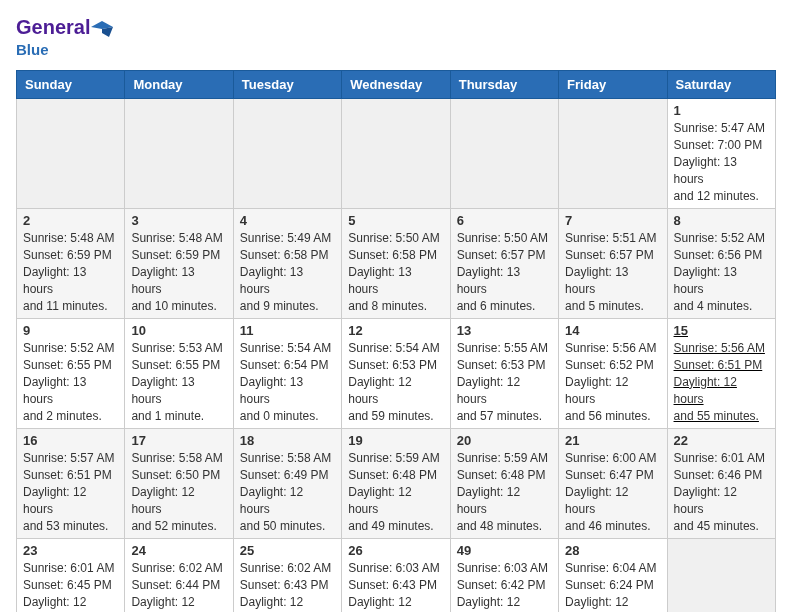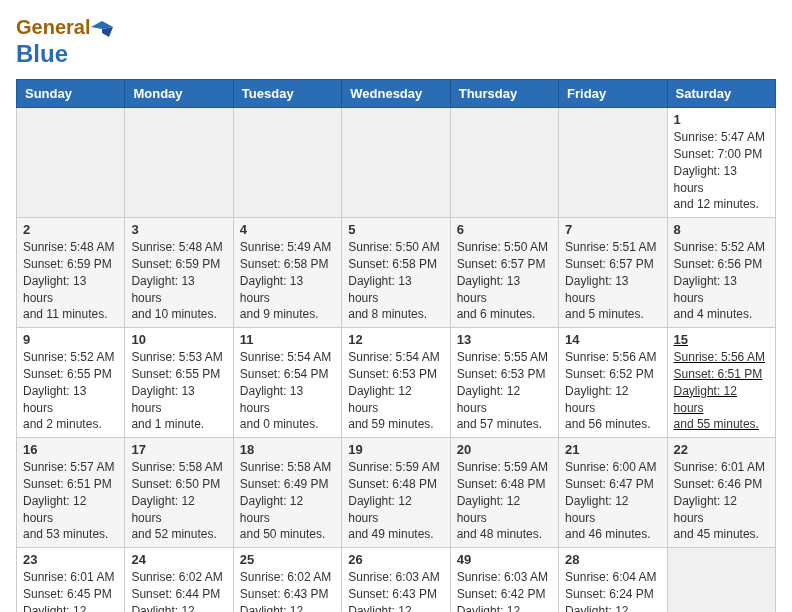--- a/index.html
+++ b/index.html
@@ -83,25 +83,25 @@
     }
   </style>
 </head>
 <body>
 
 <div class="header">
   <div class="logo">
     <div>
       <div style="display:flex;align-items:center;">
         <div style="line-height:1.1;">
-          <span class="logo-text" style="color:#a16207;font-size:20px;font-weight:bold;">General</span><svg width="22" height="22" viewBox="0 0 22 22" style="display:inline-block;vertical-align:middle;margin:0 1px;">
+          <span class="logo-text" style="color:#4c1d95;font-size:20px;font-weight:bold;">General</span><svg width="22" height="22" viewBox="0 0 22 22" style="display:inline-block;vertical-align:middle;margin:0 1px;">
               <polygon points="11,2 22,8 11,10 0,8" fill="#2a6db5"></polygon>
               <polygon points="11,10 22,8 18,18 11,14" fill="#1a5090"></polygon>
             </svg><br>
-          <span class="logo-text" style="color:#2a6db5;font-size:24px;font-weight:bold;">Blue</span>
+          <span class="logo-text" style="color:#2a6db5;font-size:15px;font-weight:bold;">Blue</span>
         </div>
       </div>
     </div>
   </div>
   <div class="title-area">
     <div class="month-title"></div>
     <div class="location"></div>
   </div>
 </div>
 

